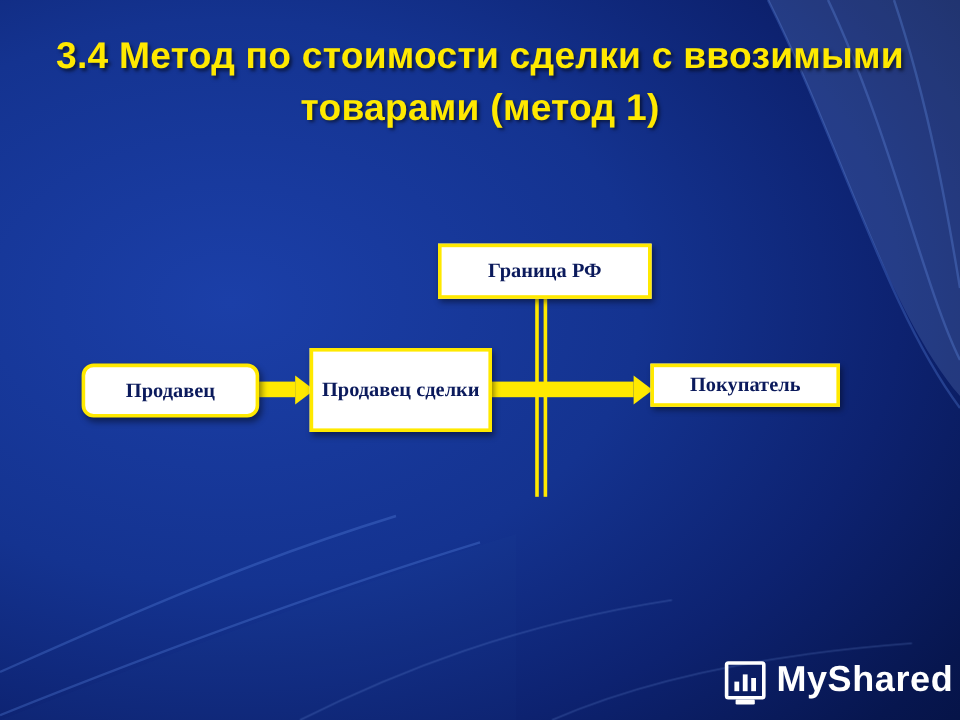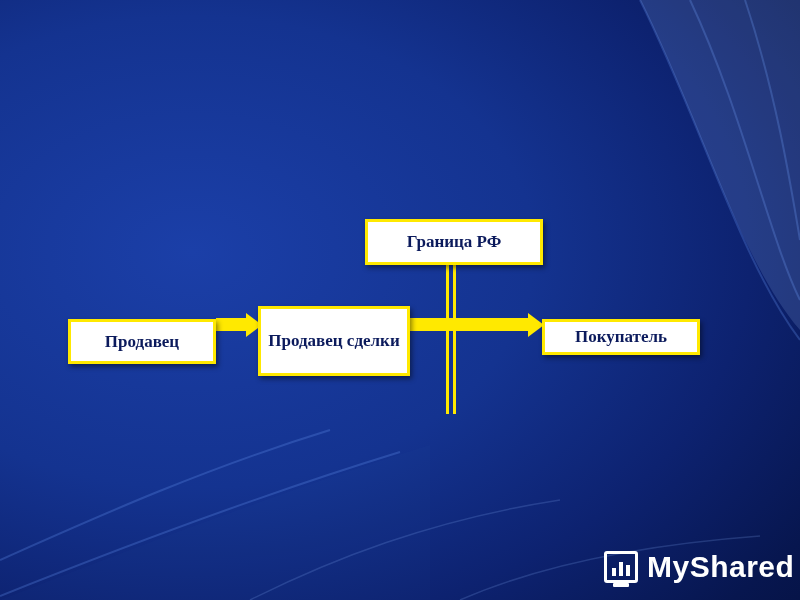--- a/index.html
+++ b/index.html
@@ -60,25 +60,24 @@
     font-family: "Liberation Serif", serif;
     font-weight: bold;
     font-size: 17px;
     line-height: 1.15;
     display: flex;
     align-items: center;
     justify-content: center;
     text-align: center;
     box-sizing: border-box;
     padding: 2px 4px;
-    margin-top: 16px;
   }
 
   #node-border   { left: 365px; top: 203px; width: 178px; height: 46px; }
-  #node-seller   { left: 68px;  top: 303px; width: 148px; height: 45px; }
+  #node-seller   { left: 68px;  top: 303px; width: 148px; height: 45px; border-radius: 10px; }
   #node-value    { left: 258px; top: 290px; width: 152px; height: 70px; }
   #node-buyer    { left: 542px; top: 303px; width: 158px; height: 36px; }
   #node-vehicle  { left: 412px; top: 414px; width: 72px;  height: 45px; }
 
   .connector {
     position: absolute;
     background: #ffe900;
   }
   
   #line-vert-a { left: 446px; top: 249px; width: 3px; height: 165px; }
@@ -160,20 +159,21 @@
         <path d="M800 330 C 740 260, 700 120, 640 0 L 800 0 Z"></path>
         <path d="M0 600 C 140 545, 300 485, 430 445 L 430 600 Z" opacity="0.10"></path>
       </g>
       <g opacity="0.22" fill="none" stroke="#7fa6ee" stroke-width="1.5">
         <path d="M250 600 C 330 560, 430 520, 560 500"></path>
         <path d="M460 600 C 540 565, 640 545, 760 536"></path>
       </g>
     </svg>
   </div>
 
+  <div class="title">3.4 Метод по стоимости сделки с ввозимыми товарами (метод 1)</div>
 
   <div class="diagram">
 
     <div class="connector" id="line-vert-a"></div>
     <div class="connector" id="line-vert-b"></div>
 
     <div class="connector" id="line-seller-value"></div>
     <div class="arrowhead" id="arrow-seller-value"></div>
 
     <div class="connector" id="line-value-buyer"></div>

